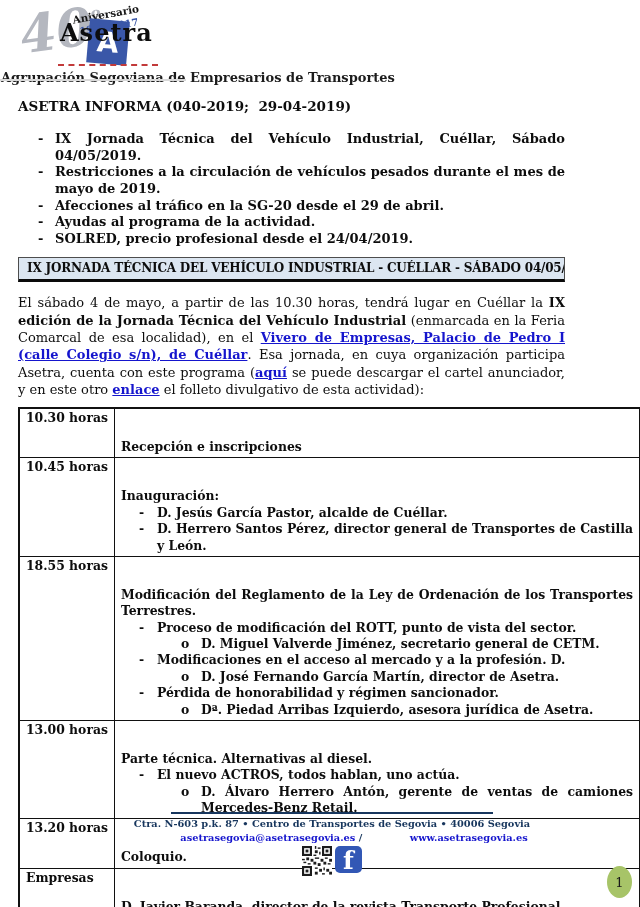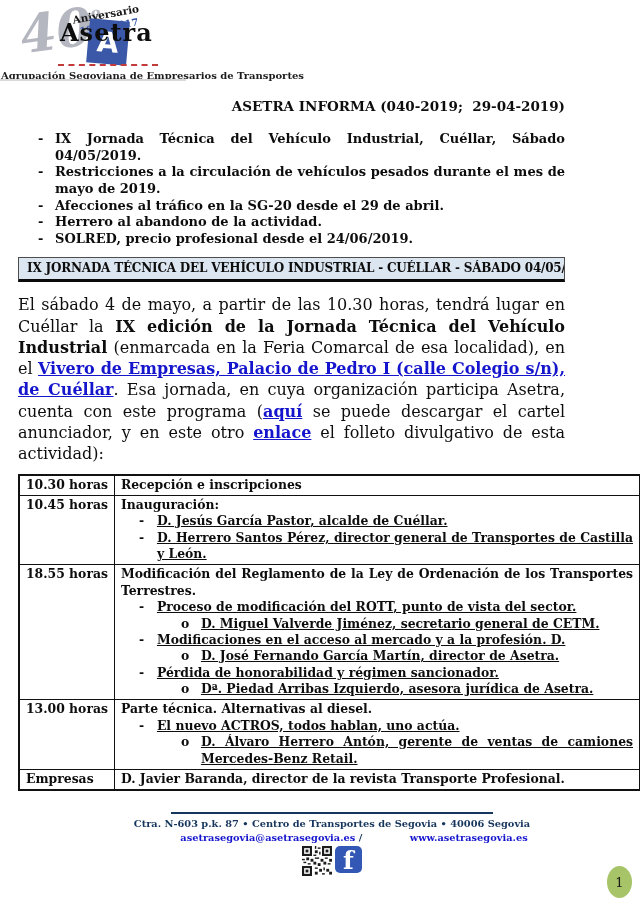--- a/index.html
+++ b/index.html
@@ -15,49 +15,49 @@
   
   .logo{position:relative; height:74px; width:230px; margin:8px 0 0 0;}
   .forty{position:absolute; left:20px; top:-4px; font-size:52px; line-height:1; font-style:italic; font-weight:bold; color:#b4b7bf; transform:rotate(-8deg);}
   .forty-deg{font-size:20px; vertical-align:super;}
   .aniv{position:absolute; left:72px; top:0px; font-size:10.5px; font-weight:bold; transform:rotate(-10deg); color:#151515;}
   .years{position:absolute; left:79px; top:13px; font-size:10px; font-weight:bold; transform:rotate(-9deg); color:var(--logo_blue);}
   .bluesq{position:absolute; left:88px; top:12px; width:40px; height:44px; background:var(--logo_blue); transform:rotate(5deg); display:flex; align-items:center; justify-content:center;}
   .bluesq span{color:#ffffff; font-family:"DejaVu Sans", sans-serif; font-weight:bold; font-size:28px;}
   .asetra-name{position:absolute; left:60px; top:10px; font-size:24px; font-weight:bold; letter-spacing:1px; color:#0d0d0d;}
   .reddash{position:absolute; left:58px; top:56px; width:100px; border-top:2.5px dashed var(--logo_red);}
-  .logo-sub{position:absolute; left:1px; top:62px; font-size:10px; font-weight:bold; color:#1c1c1c; white-space:nowrap;}
+  .logo-sub{position:absolute; left:1px; top:62px; font-size:13px; font-weight:bold; color:#1c1c1c; white-space:nowrap;}
   .logo-shadow{position:absolute; left:0px; top:71px; width:186px; height:2px; background:#d9d9d9;}
 
   
-  .doc-title{text-align:right; font-weight:bold; font-size:13.5px; margin-top:16px; white-space:pre-wrap;}
+  .doc-title{text-align:left; font-weight:bold; font-size:13.5px; margin-top:16px; white-space:pre-wrap;}
   .summary{margin-top:17px; font-weight:bold; font-size:13px; line-height:1.28;}
   .summary-item{display:flex;}
   .summary-item .dash{margin-left:20px; width:17px; flex:none;}
   .summary-item .txt{flex:1; text-align:justify;}
 
   
   .section-bar{margin-top:10px; background:var(--header_bar_bg); border:1px solid #4d4d4d; border-bottom:3px solid #0a0a0a;
     font-weight:bold; font-size:12px; padding:3px 8px 4px; white-space:nowrap; overflow:hidden; letter-spacing:-0.2px;}
 
   
-  .para{margin-top:12px; font-size:16px; line-height:1.33; text-align:justify;}
+  .para{margin-top:12px; font-size:13px; line-height:1.33; text-align:justify;}
   .seg-bold{font-weight:bold;}
   .seg-link{font-weight:bold; color:var(--link); text-decoration:underline; cursor:pointer;}
 
   
   table.schedule{margin-top:9px; width:623px; border-collapse:collapse; border:2px solid #111; font-size:12.4px; font-weight:bold; line-height:1.32;}
   table.schedule td{border:1px solid #111; vertical-align:top; padding:1px 6px 2px;}
   td.time{width:76px; white-space:nowrap; padding-left:5px;}
-  .tl{text-align:justify;}
+  .tl{text-align:justify;margin-top:29px;}
   .tline{display:flex;}
   .tline .blt{flex:none;}
   .tline.ind1 .blt{margin-left:18px; width:18px;}
   .tline.ind2 .blt{margin-left:60px; width:20px;}
-  .tline .txt{flex:1; text-align:justify;text-decoration:underline;}
+  .tline .txt{flex:1; text-align:justify;}
 
   
   .footer{position:absolute; left:18px; top:812px; width:628px; text-align:center;}
   .footer-rule{border-top:2px solid var(--footer_navy); width:322px; margin:0 auto 3px;}
   .footer-text{color:var(--footer_navy); font-weight:bold; font-size:9.8px; line-height:1.38;}
   .phone-icon{margin-right:16px;}
   .footer-link{color:var(--link); cursor:pointer;padding-left:44px;}
   .footer-icons{margin-top:2px; display:flex; justify-content:center; align-items:flex-start; gap:3px;}
   .qr{width:30px; height:30px;}
   .fb{width:27px; height:27px; border-radius:5px; background:var(--facebook_blue); color:#fff; font-family:"DejaVu Serif", serif;
@@ -95,25 +95,25 @@
         <div class="summary-item">
           <span class="dash">-</span>
           <div class="txt">Restricciones a la circulación de vehículos pesados durante el mes de mayo de 2019.</div>
         </div>
         <div class="summary-item">
           <span class="dash">-</span>
           <div class="txt">Afecciones al tráfico en la SG-20 desde el 29 de abril.</div>
         </div>
         <div class="summary-item">
           <span class="dash">-</span>
-          <div class="txt">Herrero al abandono de la actividad.</div>
-        </div>
-        <div class="summary-item">
-          <span class="dash">-</span>
-          <div class="txt">SOLRED, precio profesional desde el 24/06/2019.</div>
+          <div class="txt">Ayudas al programa de la actividad.</div>
+        </div>
+        <div class="summary-item">
+          <span class="dash">-</span>
+          <div class="txt">SOLRED, precio profesional desde el 24/04/2019.</div>
         </div>
       </div>
 
     <div class="section-bar">IX JORNADA TÉCNICA DEL VEHÍCULO INDUSTRIAL - CUÉLLAR - SÁBADO 04/05/2019</div>
 
     <p class="para" id="paragraph"><span class="seg-normal">El sábado 4 de mayo, a partir de las 10.30 horas, tendrá lugar en Cuéllar la </span><span class="seg-bold">IX edición de la Jornada Técnica del Vehículo Industrial</span><span class="seg-normal"> (enmarcada en la Feria Comarcal de esa localidad), en el </span><span class="seg-link">Vivero de Empresas, Palacio de Pedro I (calle Colegio s/n), de Cuéllar</span><span class="seg-normal">. Esa jornada, en cuya organización participa Asetra, cuenta con este programa (</span><span class="seg-link">aquí</span><span class="seg-normal"> se puede descargar el cartel anunciador, y en este otro </span><span class="seg-link">enlace</span><span class="seg-normal"> el folleto divulgativo de esta actividad):</span></p>
 
     <table class="schedule" id="schedule">
         <tbody>
           <tr>
@@ -171,20 +171,26 @@
             <td>
               <div class="tl">Parte técnica. Alternativas al diesel.</div>
               <div class="tline ind1">
                 <span class="blt">-</span>
                 <div class="txt">El nuevo ACTROS, todos hablan, uno actúa.</div>
               </div>
               <div class="tline ind2">
                 <span class="blt">o</span>
                 <div class="txt">D. Álvaro Herrero Antón, gerente de ventas de camiones Mercedes-Benz Retail.</div>
               </div>
+            </td>
+          </tr>
+          <tr>
+            <td class="time">13.20 horas</td>
+            <td>
+              <div class="tl">Coloquio.</div>
             </td>
           </tr>
           <tr>
             <td class="time">Empresas</td>
             <td>
               <div class="tl">D. Javier Baranda, director de la revista Transporte Profesional.</div>
             </td>
           </tr>
         </tbody>
       </table>

